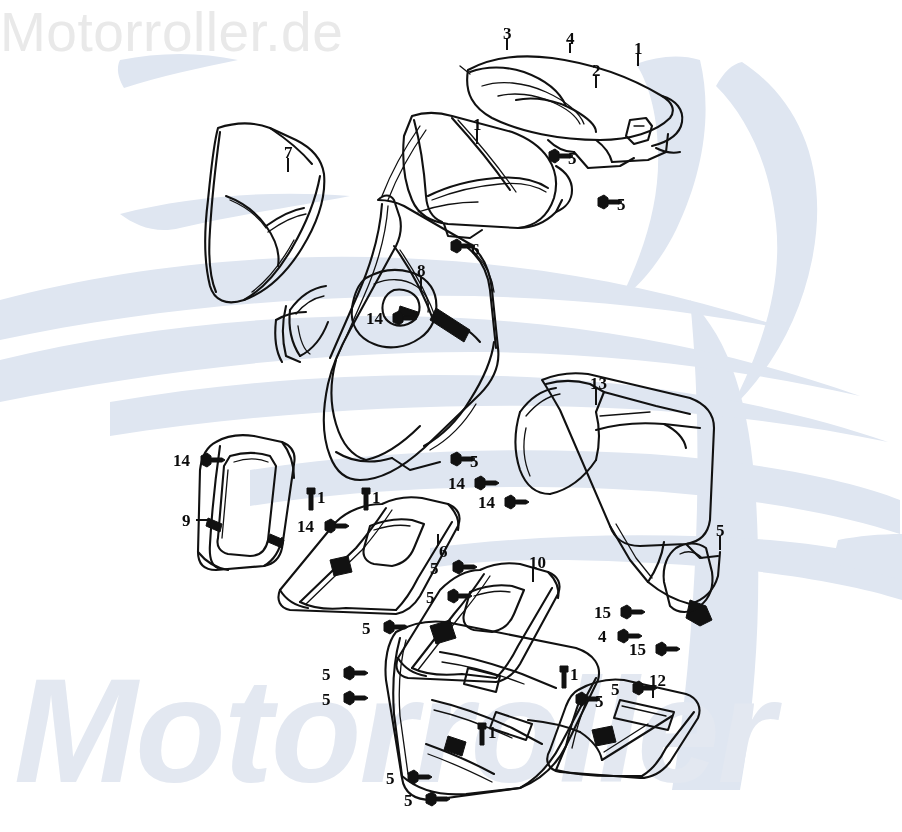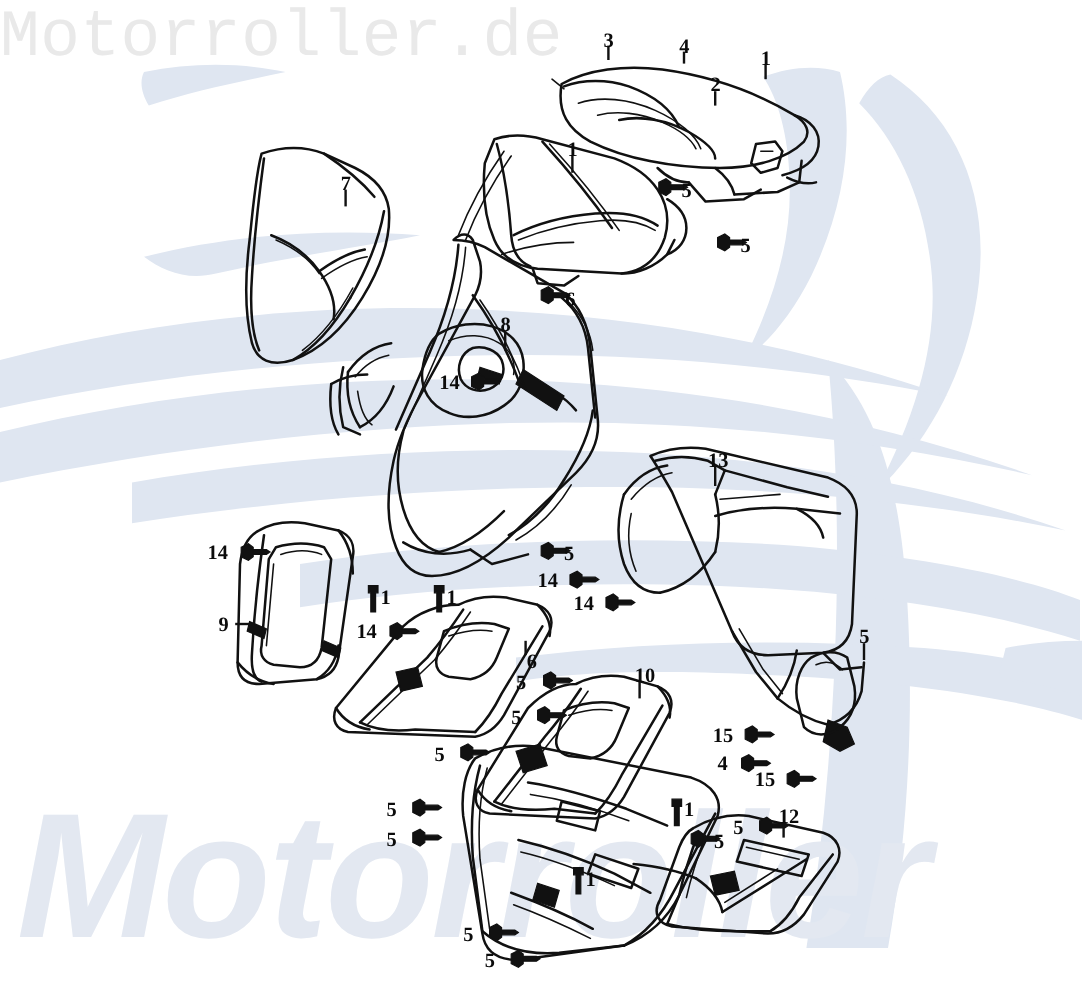--- a/index.html
+++ b/index.html
@@ -22,21 +22,21 @@
   .wm-layer {
     position: absolute;
     inset: 0;
     pointer-events: none;
   }
   #wm-swoosh { z-index: 1; }
   #wm-top-text {
     position: absolute;
     left: 28px;
     top: 14px;
-    font-family: Liberation Mono, monospace;
+    font-family: Liberation Sans, sans-serif;
     font-size: 55px;
     font-weight: 400;
     letter-spacing: 0.5px;
     color: #e9e9e9;
     white-space: nowrap;
     z-index: 2;
     user-select: none;
   }
   #wm-bottom-text {
     position: absolute;

